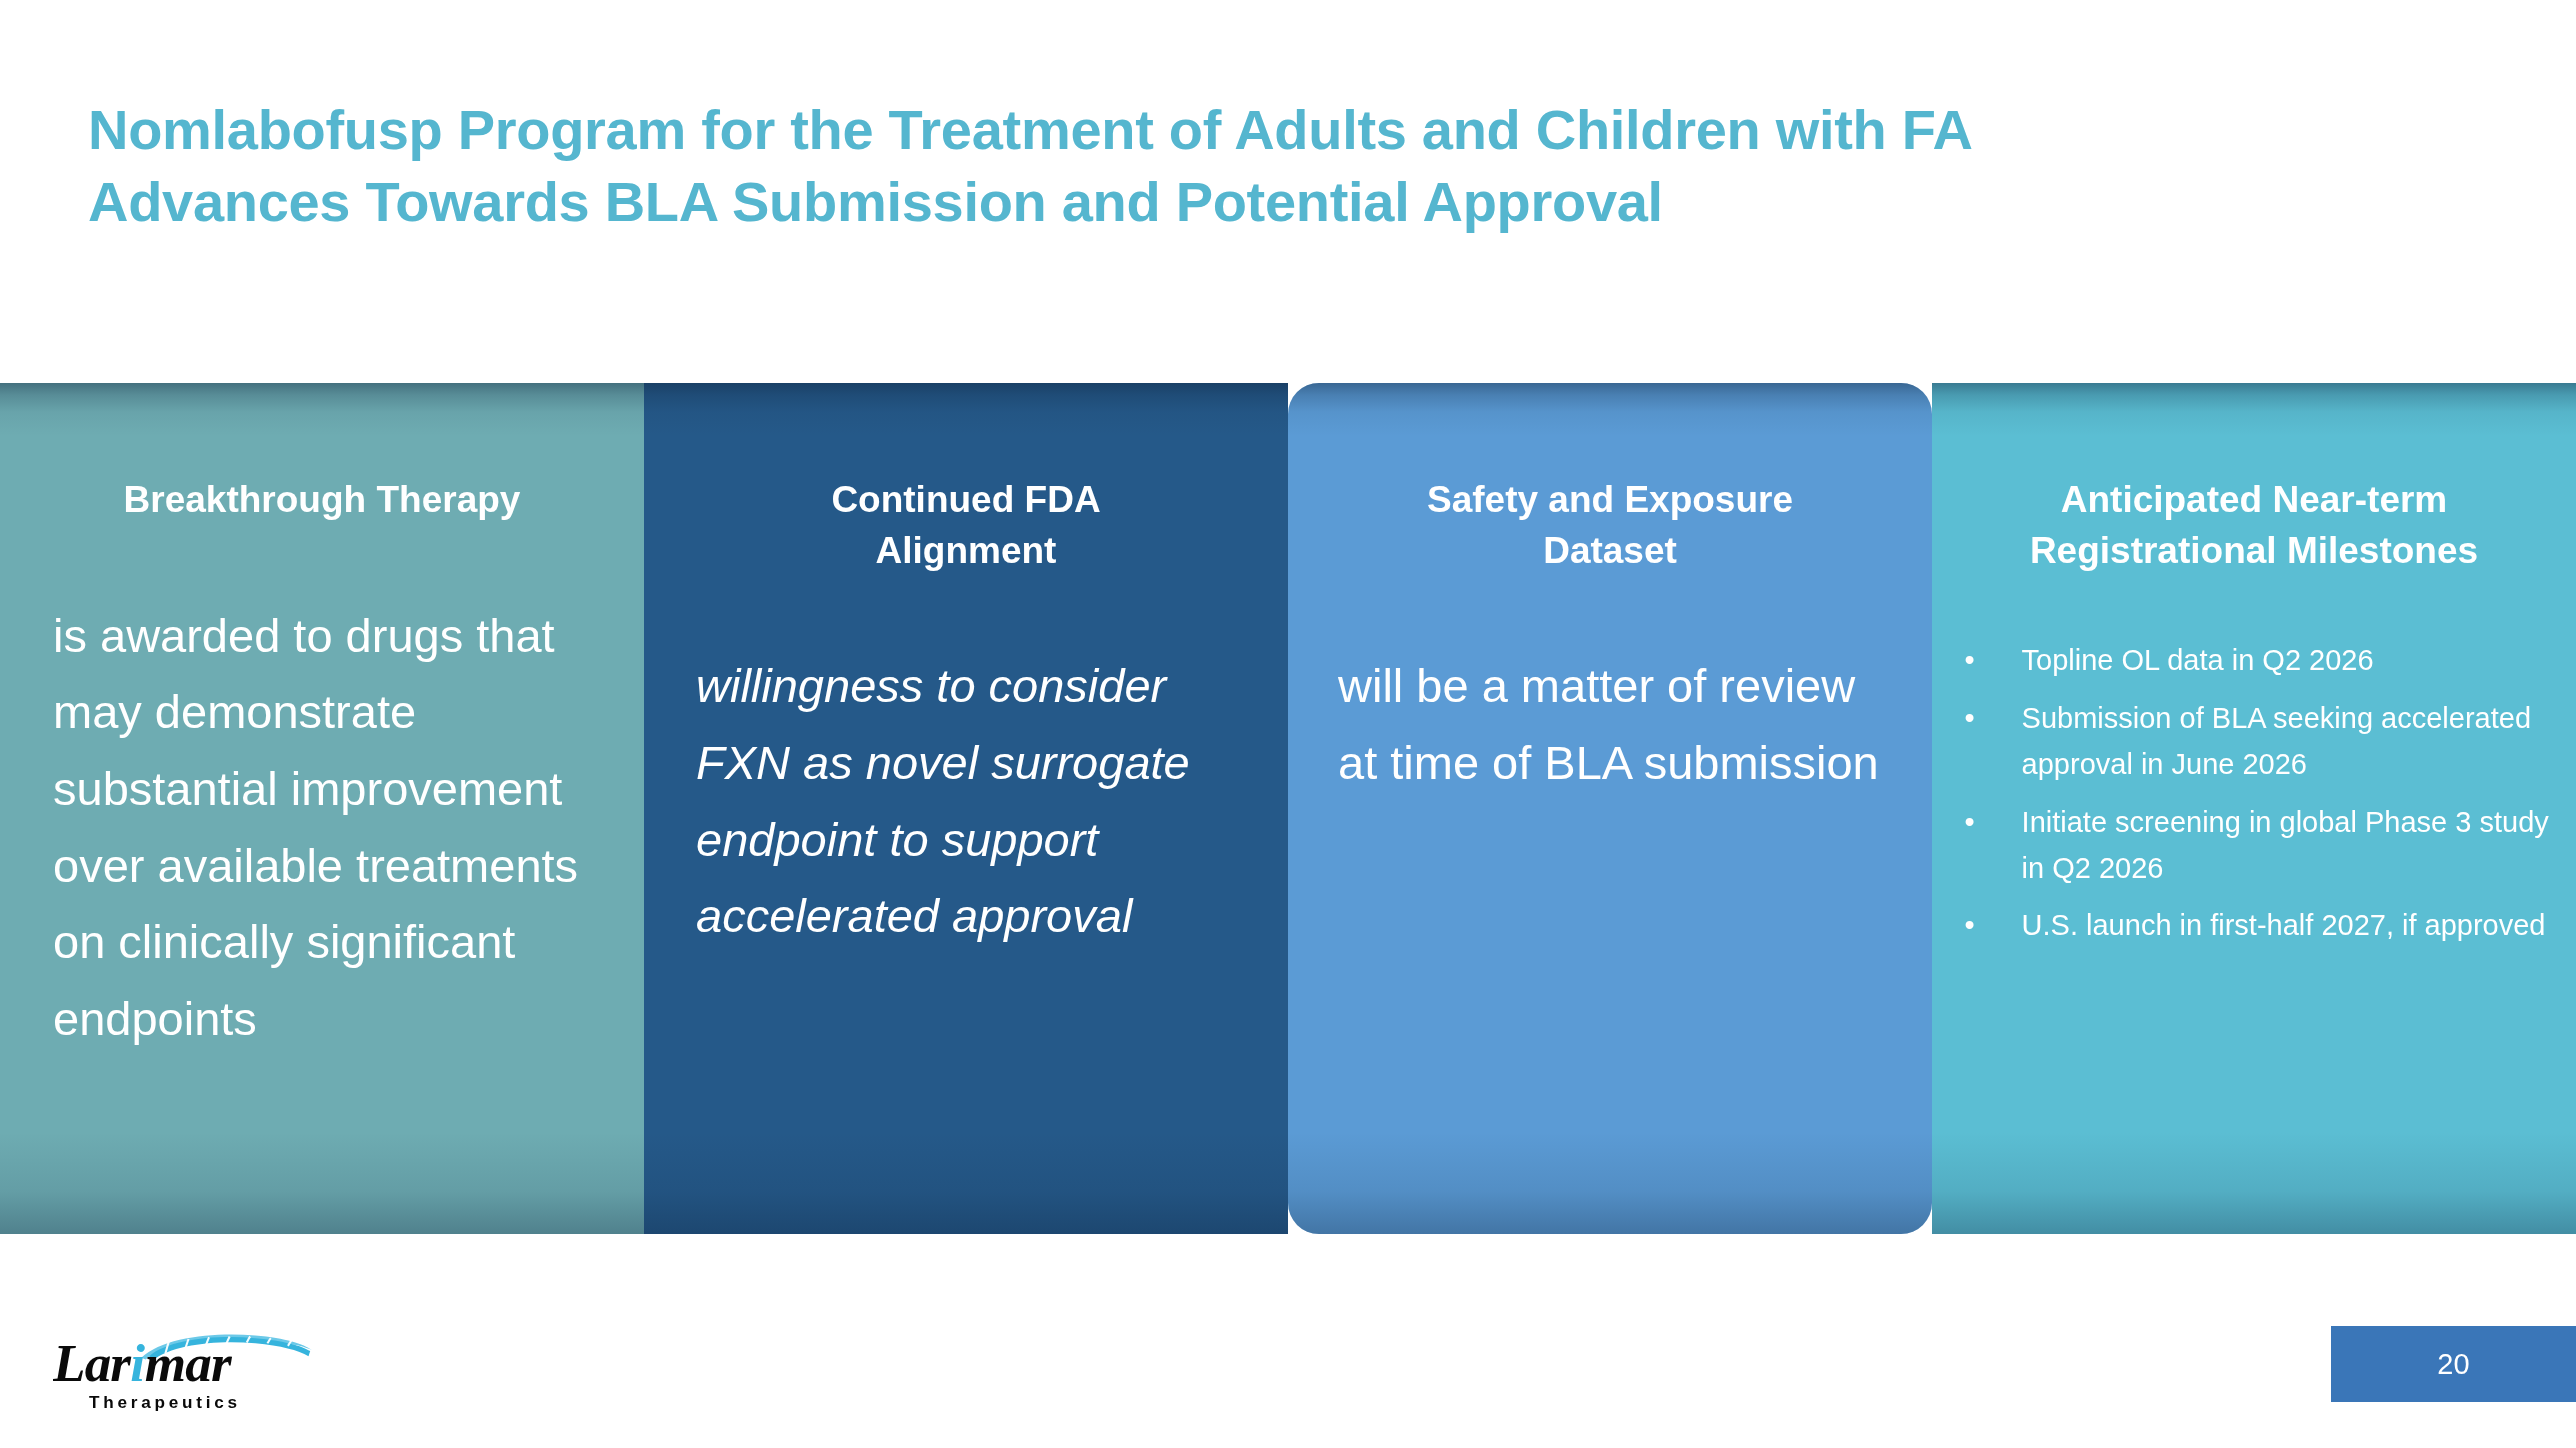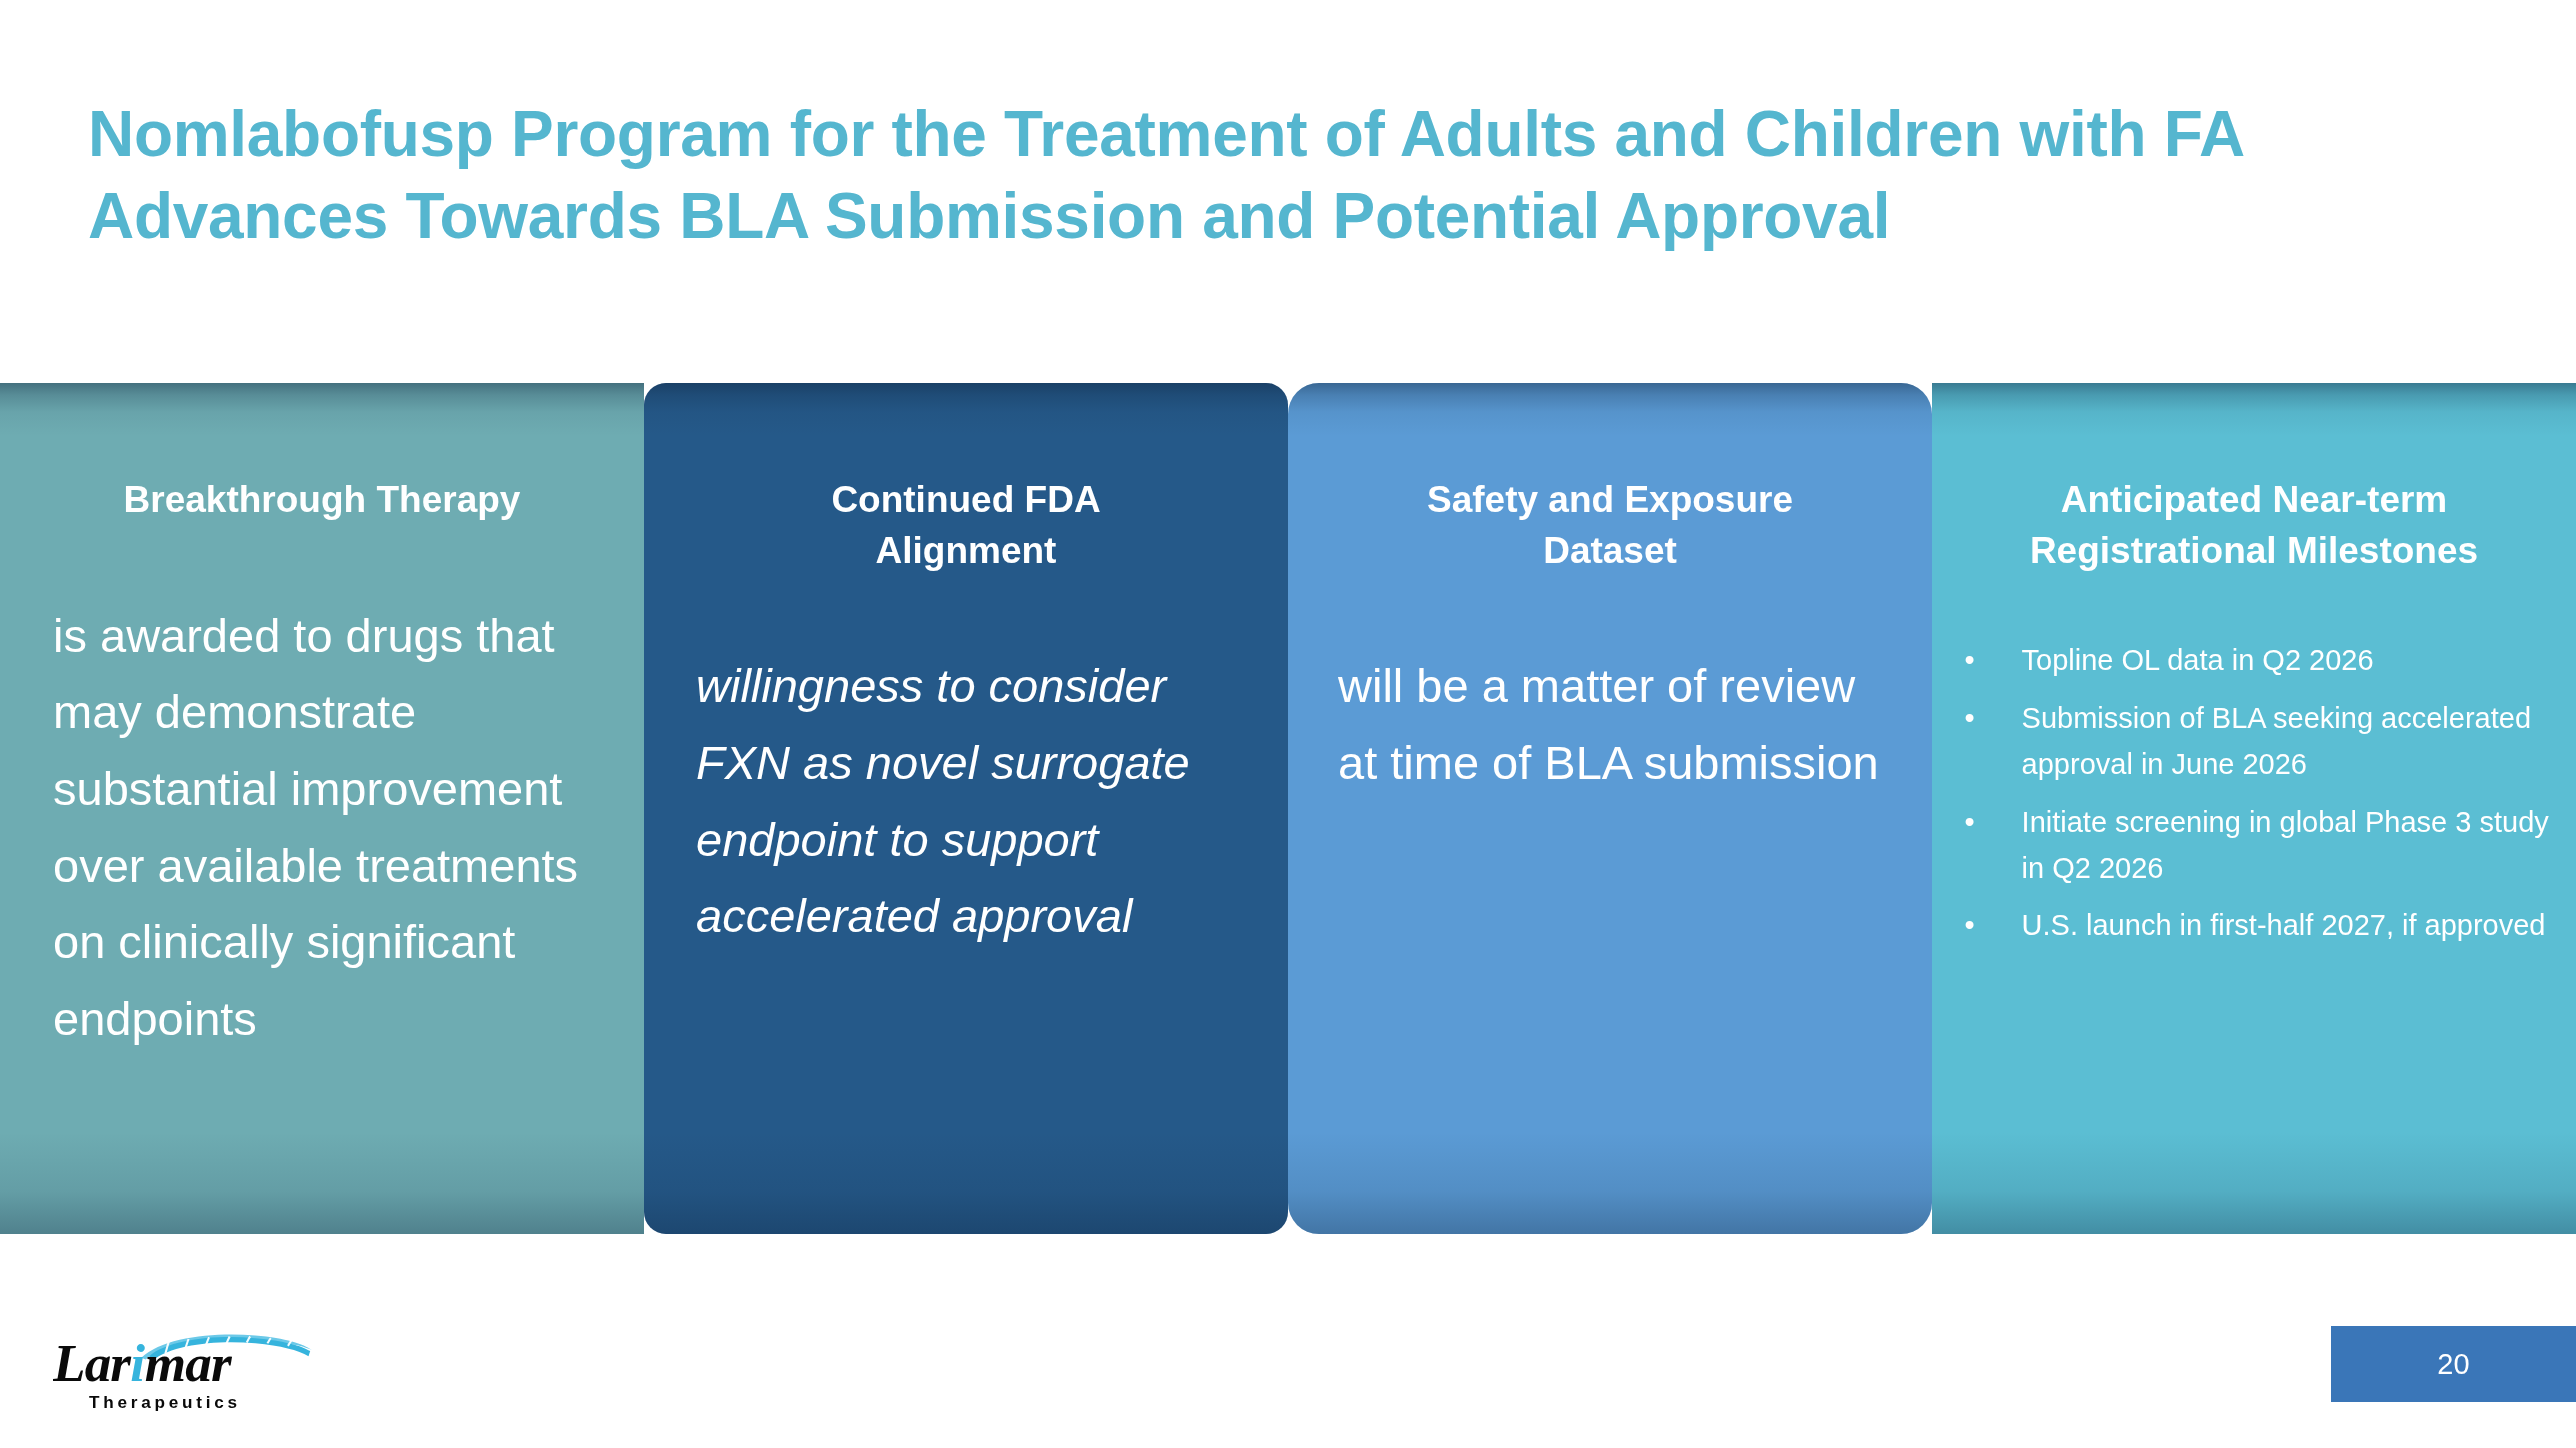--- a/index.html
+++ b/index.html
@@ -9,21 +9,21 @@
     font-family:"Liberation Sans", sans-serif;
     overflow:hidden;
     position:relative;
   }
   .slide{position:absolute;inset:0;background:#fff;}
 
   
   .title{
     position:absolute;
     left:88px; top:94px; width:2370px;
-    font-size:64px;
+    font-size:56px;
     font-weight:bold;
     line-height:1.28;
     letter-spacing:-0.3px;
     color:#55B6CF;
   }
   .title .ln{display:block;white-space:pre;}
 
   
   .band{
     position:absolute;
@@ -42,21 +42,21 @@
         rgba(10,30,55,0.42) 0px,
         rgba(10,30,55,0.22) 12px,
         rgba(10,30,55,0.06) 29px,
         rgba(10,30,55,0.0) 53px,
         rgba(10,30,55,0.0) 88%,
         rgba(10,30,55,0.10) 95%,
         rgba(10,30,55,0.30) 100%);
     pointer-events:none;
   }
   .col-1{width:644px;background:#6EACB2;}
-  .col-2{width:644px;background:#255989;border-radius:22px;}
+  .col-2{width:644px;background:#255989;}
   .col-3{width:644px;background:#5B9BD5;border-radius:31px;}
   .col-4{width:644px;background:#5BBED3;}
 
   .col-head{
     position:relative;
     z-index:2;
     margin:16px auto;
     padding-top:76px;
     width:550px;
     text-align:center;

